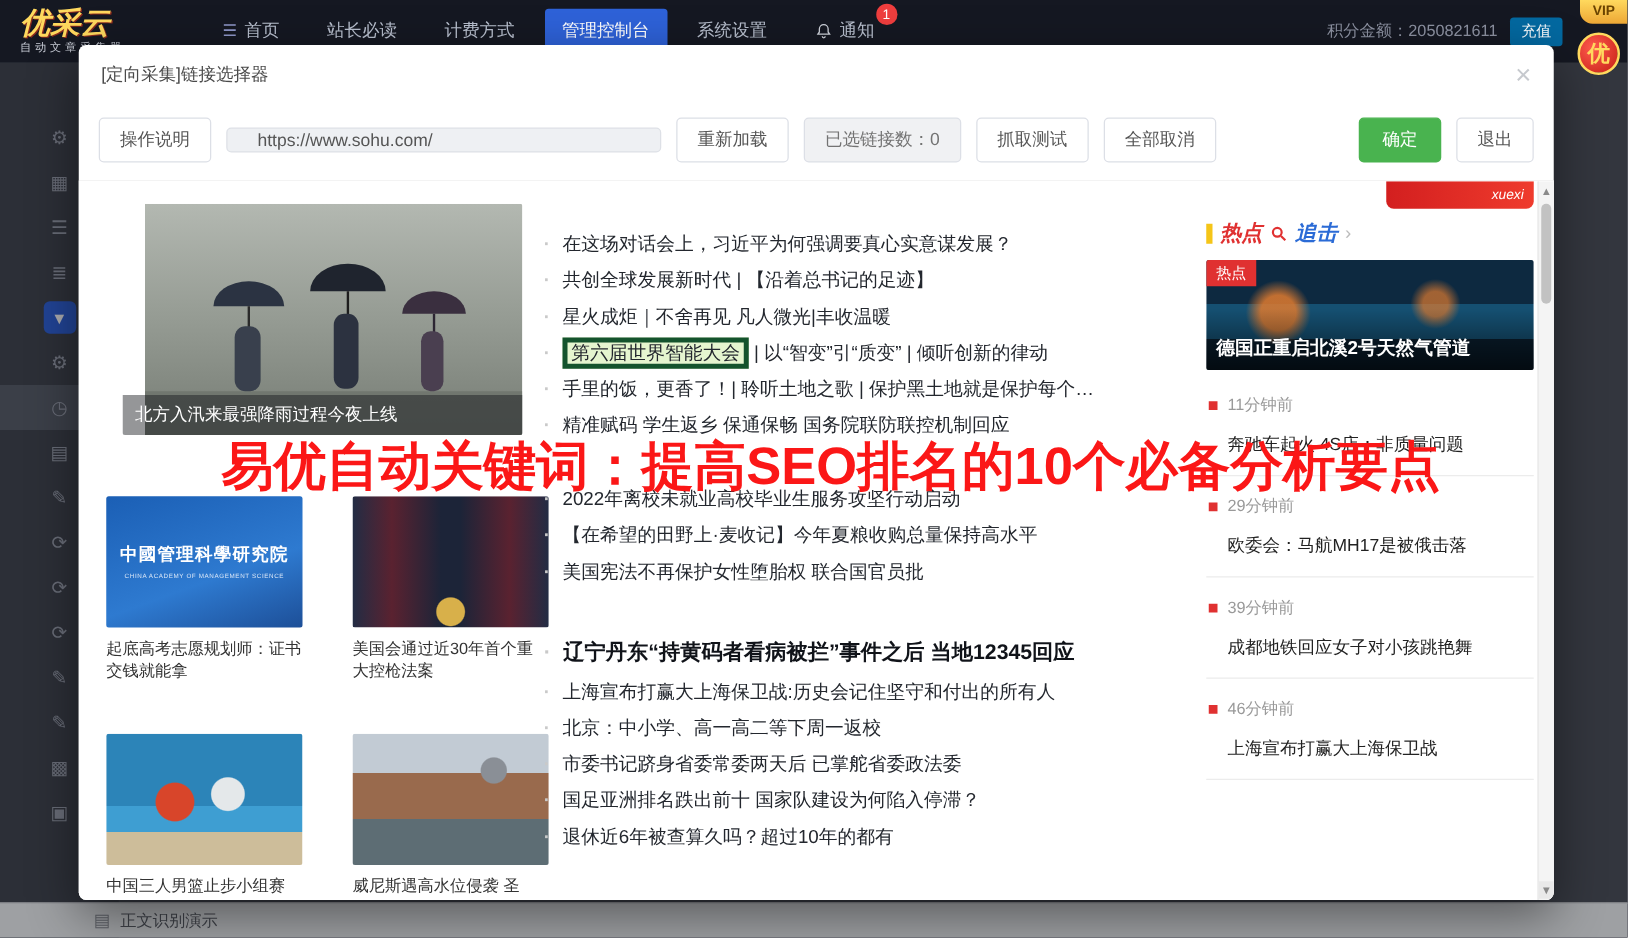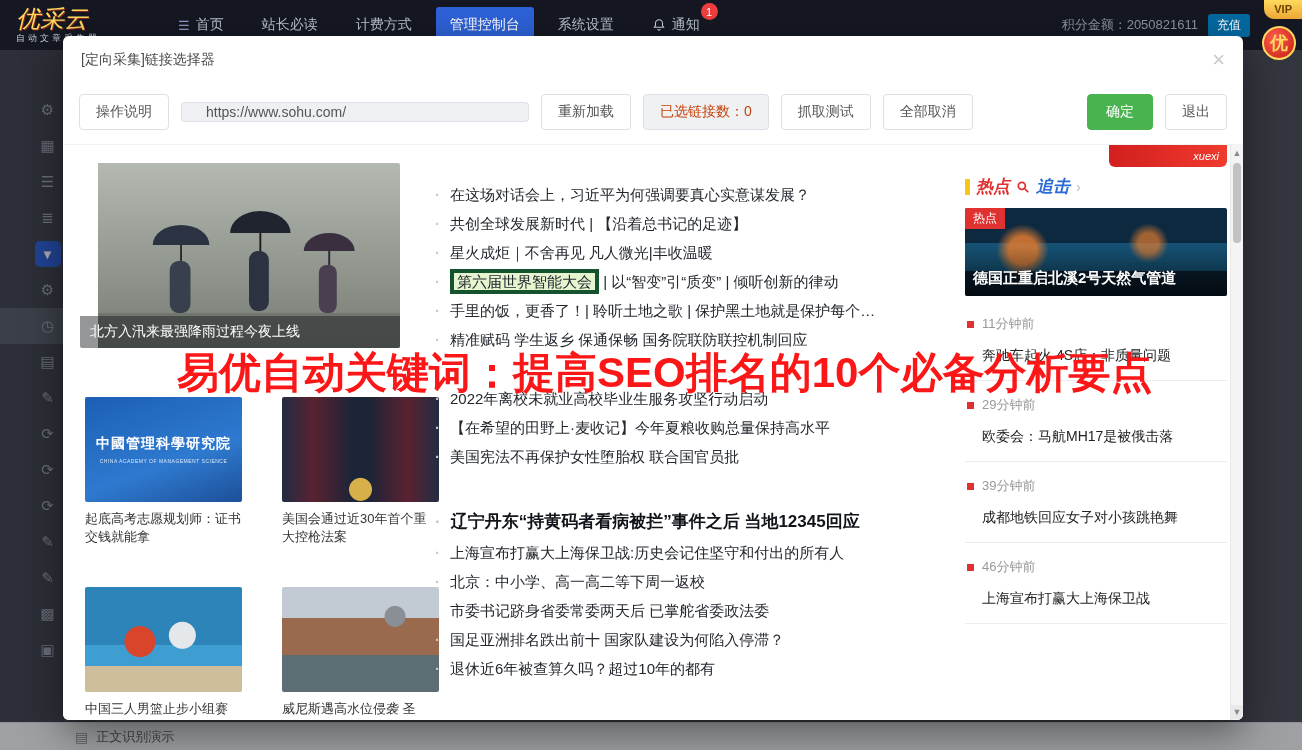--- a/index.html
+++ b/index.html
@@ -8,21 +8,21 @@
   .stage { position:relative; width:1302px; height:750px; overflow:hidden; }
 
   
   .backdrop { position:absolute; left:0; top:50px; right:0; bottom:0; background:#4a4e57; z-index:0; }
   .overlay  { position:absolute; left:0; top:50px; right:0; bottom:0; background:rgba(8,10,16,.34); z-index:2; }
 
   
   .topbar { position:absolute; top:0; left:0; right:0; height:50px; background:#151822;
     display:flex; align-items:center; z-index:3; }
   .logo { margin-left:16px; display:flex; flex-direction:column; line-height:1; }
-  .logo-main { font-size:24px; font-weight:400; font-style:italic; color:#ffd95e; text-shadow:1px 1px 0 #8c2a1e; }
+  .logo-main { font-size:24px; font-weight:700; font-style:italic; color:#ffd95e; text-shadow:1px 1px 0 #8c2a1e; }
   .logo-sub { font-size:9px; color:#c8ccd6; letter-spacing:3px; margin-top:3px; }
   .nav { display:flex; align-items:center; gap:10px; margin-left:64px; }
   .nav-item { display:flex; align-items:center; gap:6px; color:#b9c0cf; font-size:14px;
     padding:9px 14px; border-radius:3px; cursor:pointer; position:relative; white-space:nowrap; }
   .nav-item.active { background:#2e62d9; color:#fff; }
   .nav-ico { display:inline-flex; align-items:center; color:#8f97c9; font-size:13px; }
   .badge { position:absolute; top:-4px; right:-4px; background:#f03e3e; color:#fff; border-radius:50%;
     width:17px; height:17px; font-size:11px; display:flex; align-items:center; justify-content:center; }
   .top-right { margin-left:auto; display:flex; align-items:center; gap:10px; margin-right:52px;
     color:#8e93a3; font-size:13px; }
@@ -50,35 +50,35 @@
 
   
   .modal { position:absolute; left:63px; top:36px; width:1180px; height:684px; background:#fff;
     border-radius:6px; box-shadow:0 12px 40px rgba(0,0,0,.45); z-index:5; display:flex; flex-direction:column; }
   .modal-head { height:48px; display:flex; align-items:center; justify-content:space-between; padding:0 18px; }
   .modal-title { font-size:14px; color:#4a4a4a; }
   .close { color:#c6c9ce; font-size:22px; line-height:1; cursor:pointer; }
   .toolbar { display:flex; align-items:center; gap:12px; padding:10px 16px 14px; }
   .btn { height:36px; padding:0 16px; border:1px solid #dcdfe6; background:#fff; color:#555;
     font-size:14px; border-radius:4px; display:inline-flex; align-items:center; cursor:pointer; white-space:nowrap; }
-  .btn.muted { background:#f0f1f3; color:#c2410c; }
+  .btn.muted { background:#f0f1f3; color:#737373; }
   .btn.green { background:#49b34f; border-color:#49b34f; color:#fff; margin-left:auto; padding:0 18px; }
   .url { width:348px; height:20px; background:#eef0f3; border:1px solid #dde0e6; border-radius:4px;
     padding:0 24px; font-size:14px; color:#555; outline:none; }
 
   
   .content { position:relative; flex:1; overflow:hidden; border-top:1px solid #f3f3f3;
     border-radius:0 0 6px 6px; background:#fff; }
 
   .promo { position:absolute; left:1046px; top:0; width:118px; height:22px;
     background:linear-gradient(90deg,#d31f1f,#ef3b2d); border-radius:0 0 6px 6px; color:#fff;
     font-size:11px; font-style:italic; display:flex; align-items:center; justify-content:flex-end;
     padding:0 8px; z-index:5; }
 
-  .main-photo { position:absolute; left:17px; top:18px; width:320px; height:185px; border-radius:2px;
+  .main-photo { position:absolute; left:35px; top:18px; width:320px; height:185px; border-radius:2px;
     overflow:hidden; cursor:pointer;padding-left:18px; }
   .main-photo svg { display:block; width:100%; height:100%; }
   .photo-cap { position:absolute; left:0; right:0; bottom:0; background:rgba(20,22,26,.45);
     color:#fff; font-size:14px; padding:7px 10px; white-space:nowrap; overflow:hidden; }
 
   .thumbs { position:absolute; left:22px; top:252px; width:322px; display:grid;
     grid-template-columns:157px 157px; column-gap:8px; row-gap:24px;gap:40px; }
   .thumb { cursor:pointer; }
   .thumb .art { width:157px; height:105px; border-radius:2px; position:relative; overflow:hidden;
     display:flex; flex-direction:column; align-items:center; justify-content:center; }

